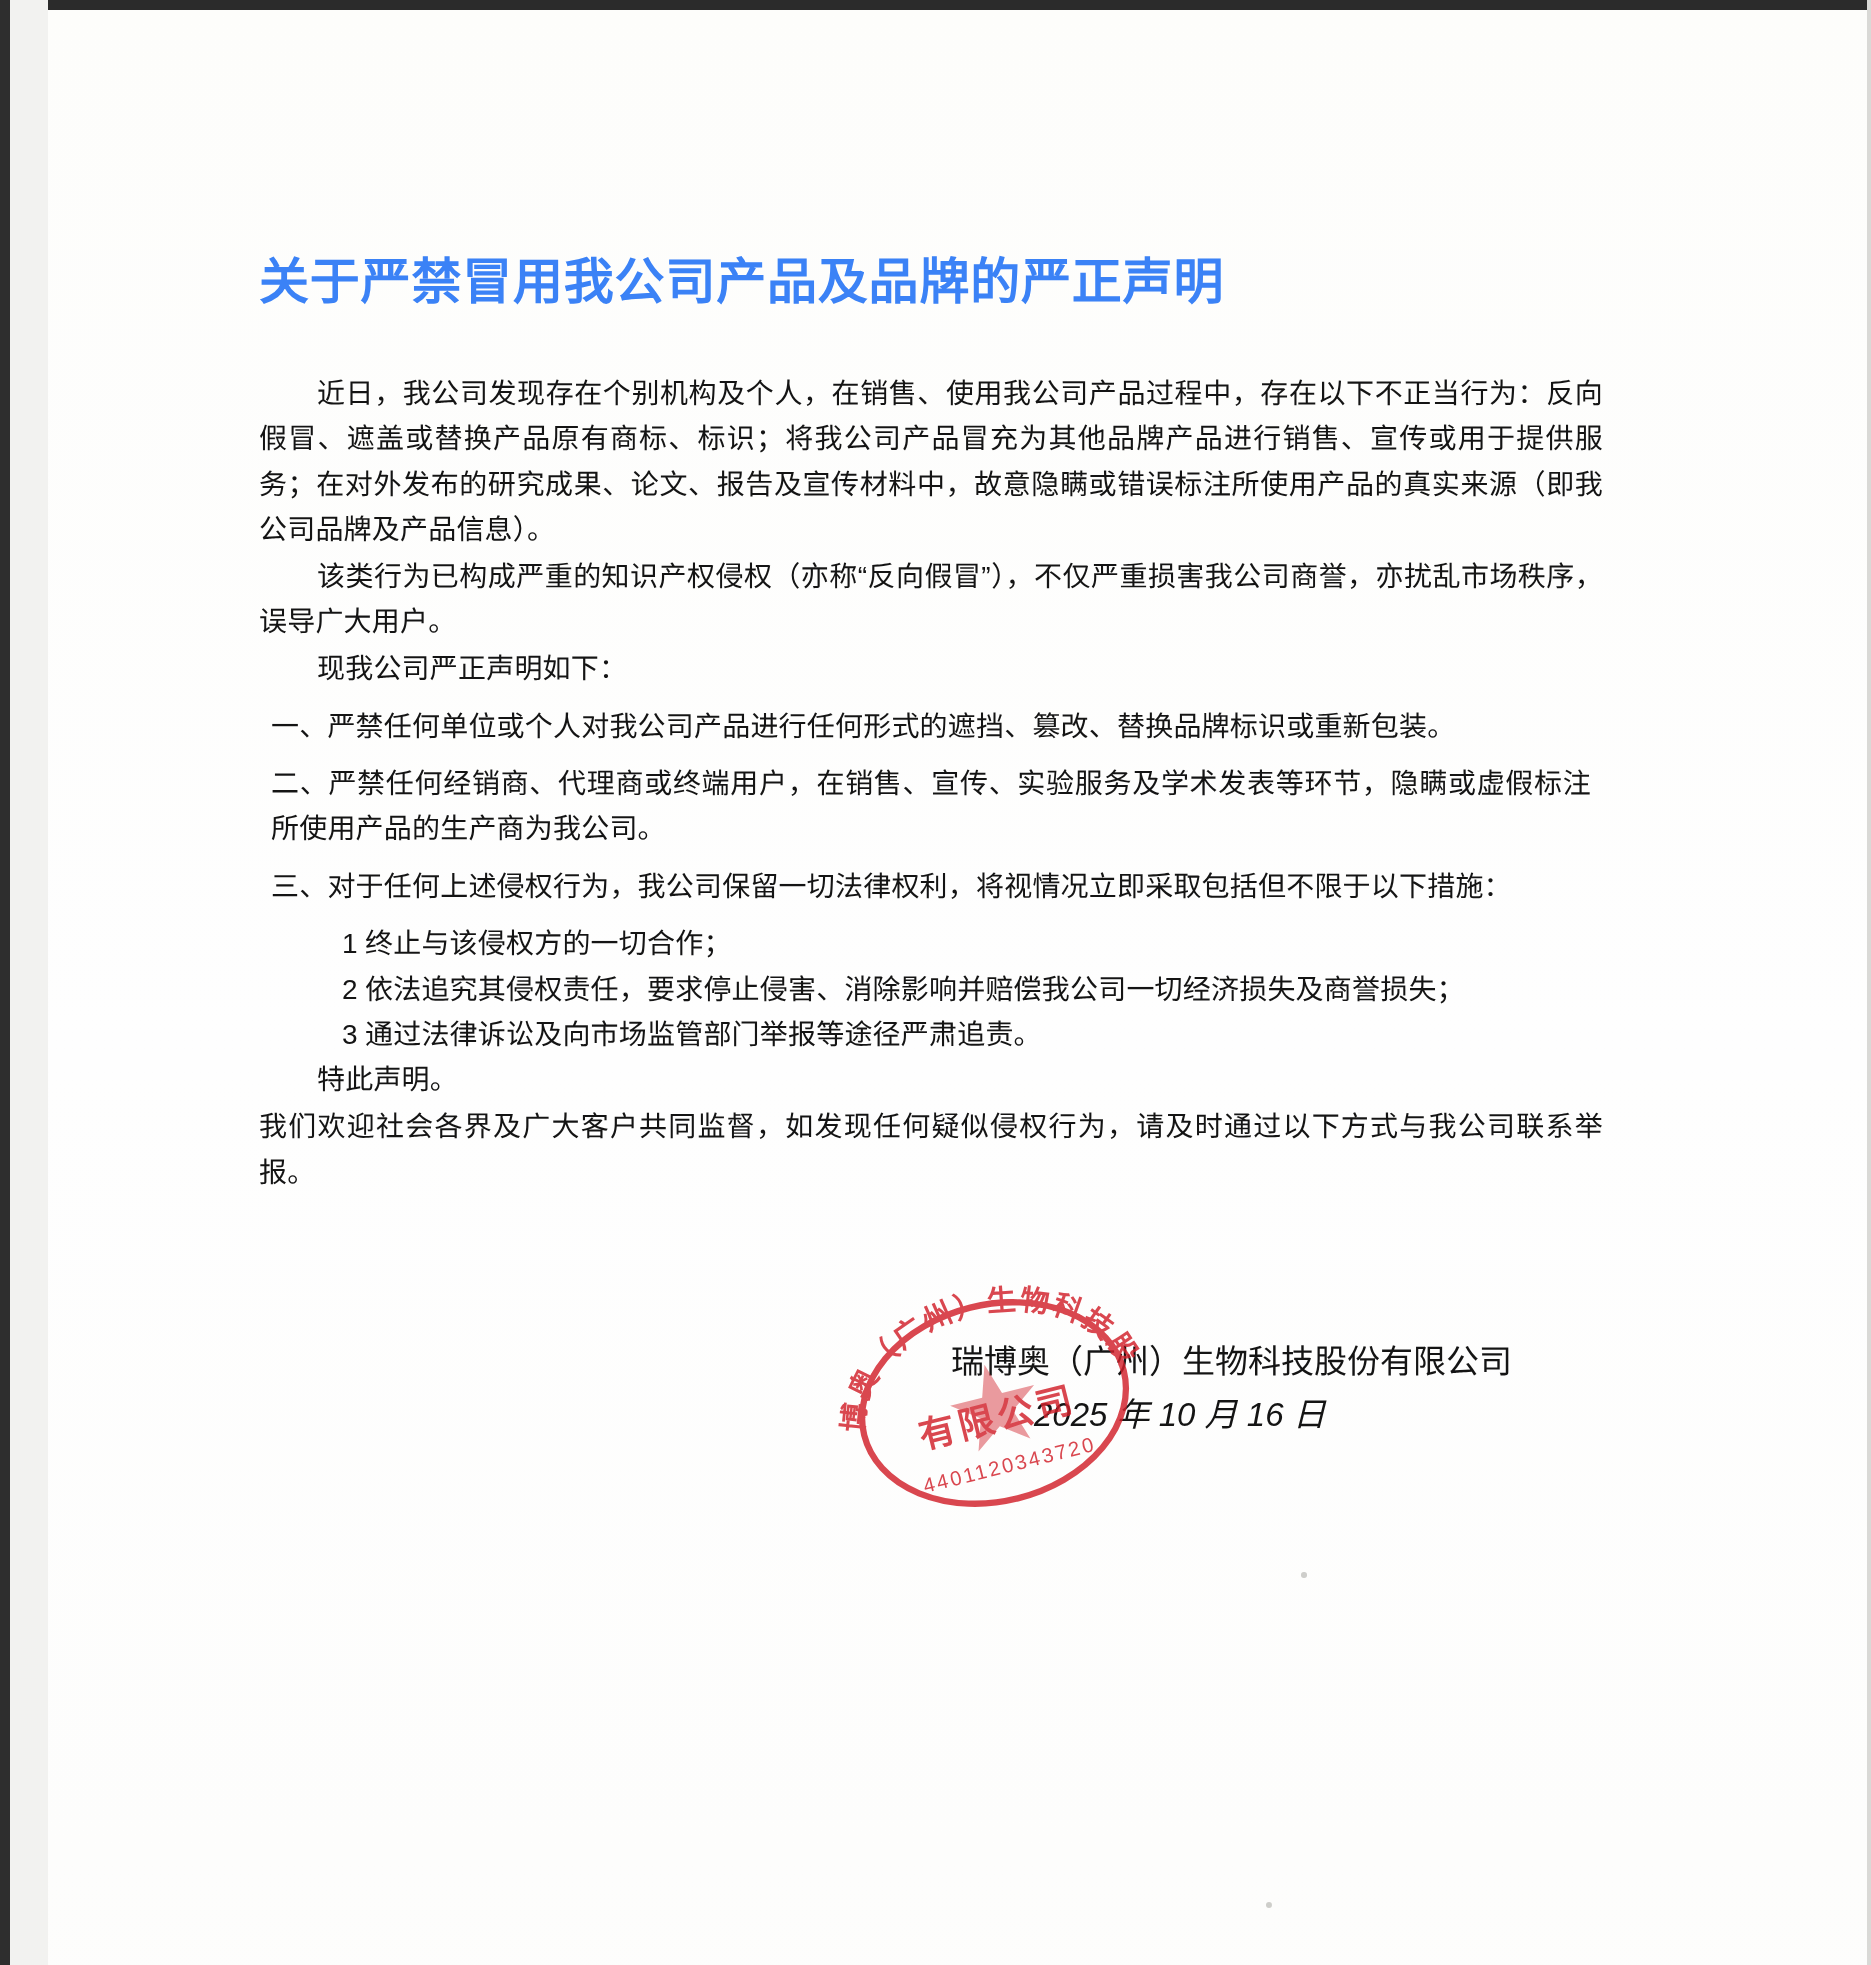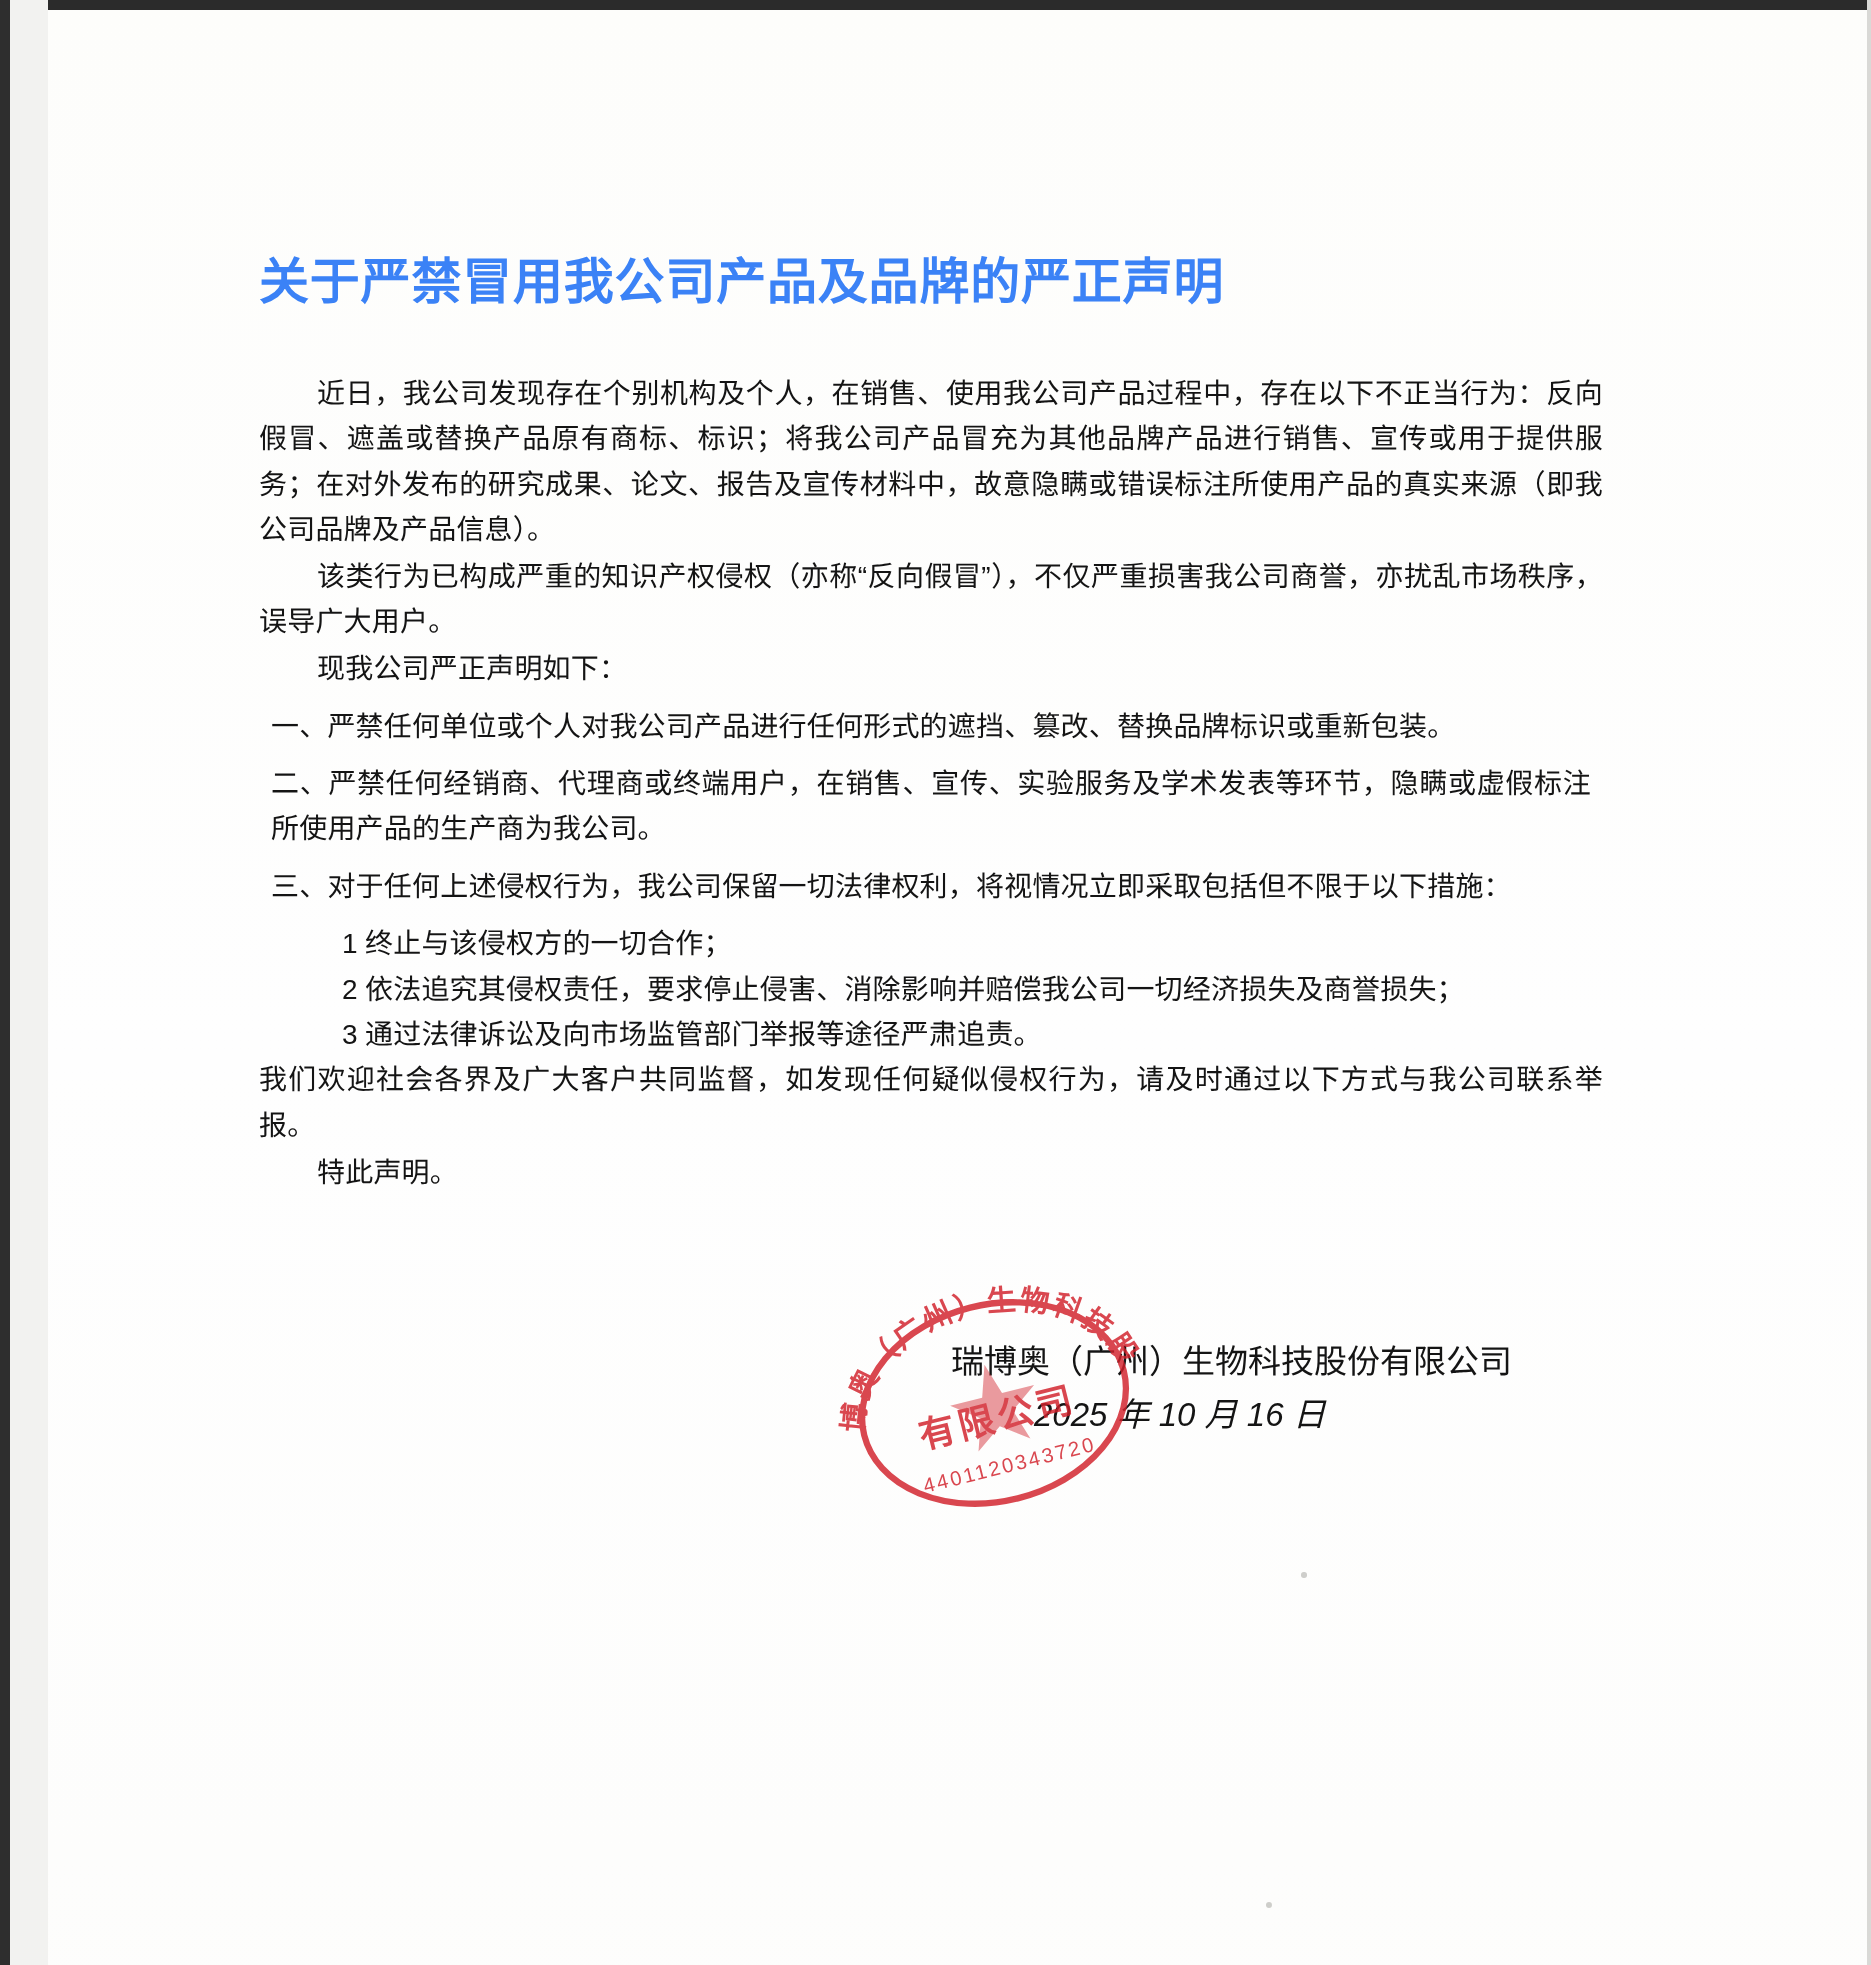--- a/index.html
+++ b/index.html
@@ -161,22 +161,22 @@
     <p class="sub-item">
       <span class="sub-num">1</span><span>终止与该侵权方的一切合作；</span>
     </p>
     <p class="sub-item">
       <span class="sub-num">2</span><span>依法追究其侵权责任，要求停止侵害、消除影响并赔偿我公司一切经济损失及商誉损失；</span>
     </p>
     <p class="sub-item">
       <span class="sub-num">3</span><span>通过法律诉讼及向市场监管部门举报等途径严肃追责。</span>
     </p>
 
+    <p class="para indent">特此声明。</p>
     <p class="para">我们欢迎社会各界及广大客户共同监督，如发现任何疑似侵权行为，请及时通过以下方式与我公司联系举报。</p>
-    <p class="para indent">特此声明。</p>
   </div>
 
   <div class="sign-block">
     <p class="sign-company">瑞博奥（广州）生物科技股份有限公司</p>
     <p class="sign-date">2025 年 10 月 16 日</p>
   </div>
 
   <div class="seal">
     <svg viewBox="0 0 900 640" xmlns="http://www.w3.org/2000/svg">
       <defs>

